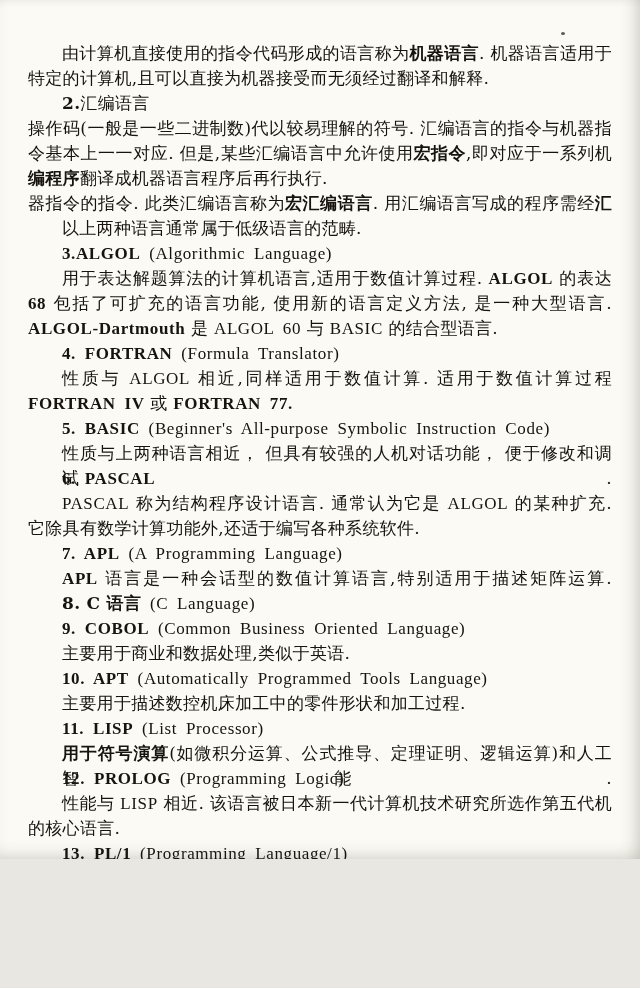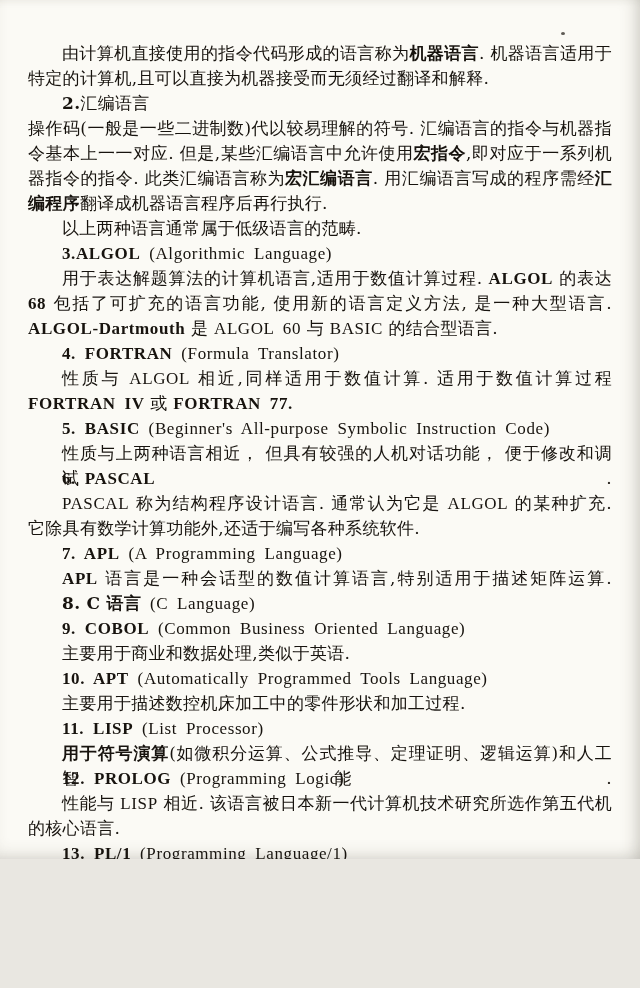--- a/index.html
+++ b/index.html
@@ -68,22 +68,22 @@
 </head>
 <body>
 
 <div class="page">
   <div class="text-column">
       <div class="line indent full"><span>由计算机直接使用的指令代码形成的语言称为</span><span class="b">机器语言</span><span>. 机器语言适用于</span></div>
       <div class="line"><span>特定的计算机,且可以直接为机器接受而无须经过翻译和解释.</span></div>
       <div class="line indent"><span class="b">2.</span><span>汇编语言</span></div>
       <div class="line full"><span>操作码(一般是一些二进制数)代以较易理解的符号. 汇编语言的指令与机器指</span></div>
       <div class="line full"><span>令基本上一一对应. 但是,某些汇编语言中允许使用</span><span class="b">宏指令</span><span>,即对应于一系列机</span></div>
+      <div class="line"><span class="b">编程序</span><span>翻译成机器语言程序后再行执行.</span></div>
       <div class="line full"><span>器指令的指令. 此类汇编语言称为</span><span class="b">宏汇编语言</span><span>. 用汇编语言写成的程序需经</span><span class="b">汇</span></div>
-      <div class="line"><span class="b">编程序</span><span>翻译成机器语言程序后再行执行.</span></div>
       <div class="line indent"><span>以上两种语言通常属于低级语言的范畴.</span></div>
       <div class="line indent"><span class="b en">3.ALGOL</span><span class="en"> (Algorithmic Language)</span></div>
       <div class="line indent full"><span>用于表达解题算法的计算机语言,适用于数值计算过程. </span><span class="b en">ALGOL</span><span> 的表达</span></div>
       <div class="line full"><span class="b en">68</span><span> 包括了可扩充的语言功能, 使用新的语言定义方法, 是一种大型语言.</span></div>
       <div class="line"><span class="b en">ALGOL-Dartmouth</span><span> 是 </span><span class="en">ALGOL 60</span><span> 与 </span><span class="en">BASIC</span><span> 的结合型语言.</span></div>
       <div class="line indent"><span class="b en">4. FORTRAN</span><span class="en"> (Formula Translator)</span></div>
       <div class="line indent full"><span>性质与 </span><span class="en">ALGOL</span><span> 相近,同样适用于数值计算.  适用于数值计算过程</span></div>
       <div class="line"><span class="b en">FORTRAN IV</span><span> 或 </span><span class="b en">FORTRAN 77.</span></div>
       <div class="line indent"><span class="b en">5. BASIC</span><span class="en"> (Beginner's All-purpose Symbolic Instruction Code)</span></div>
       <div class="line indent full"><span>性质与上两种语言相近， 但具有较强的人机对话功能， 便于修改和调试.</span></div>

